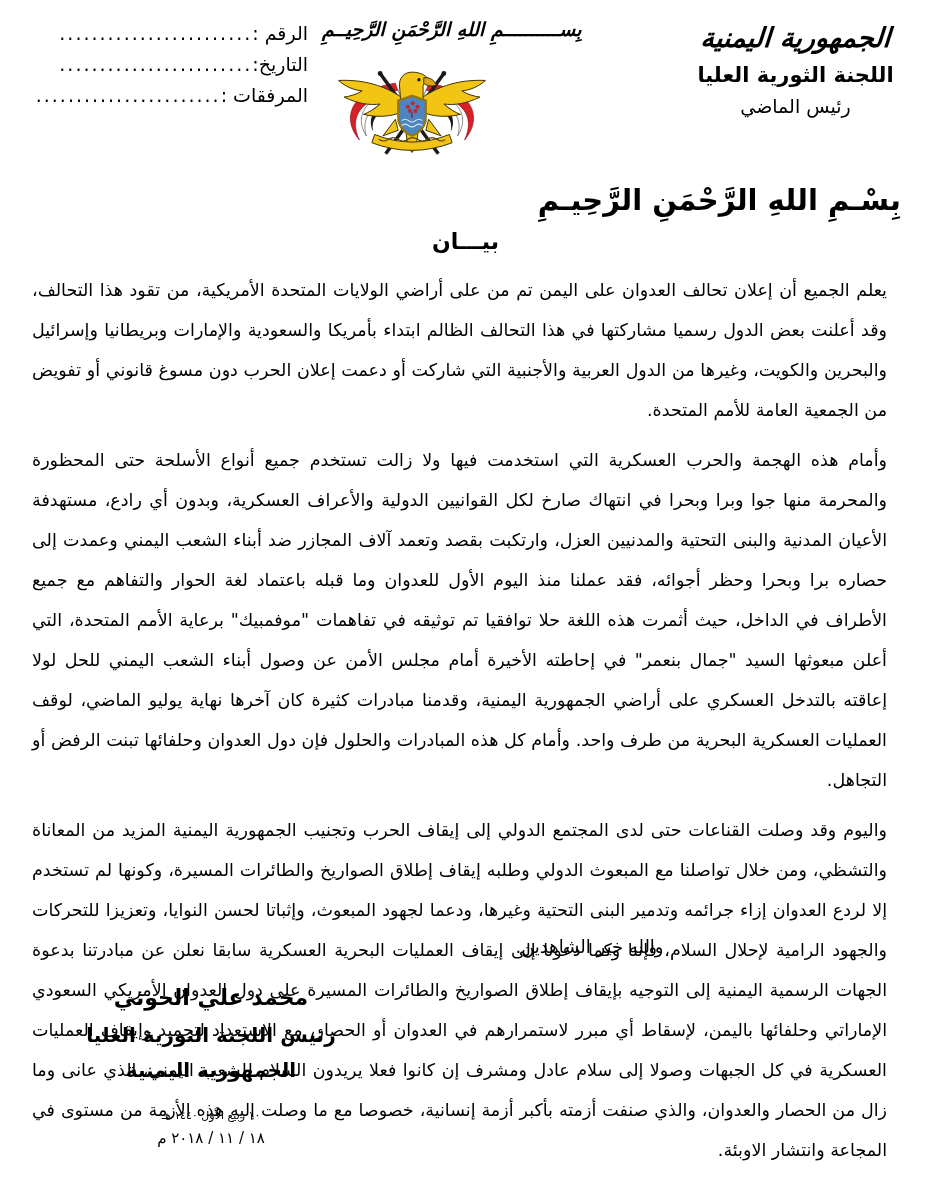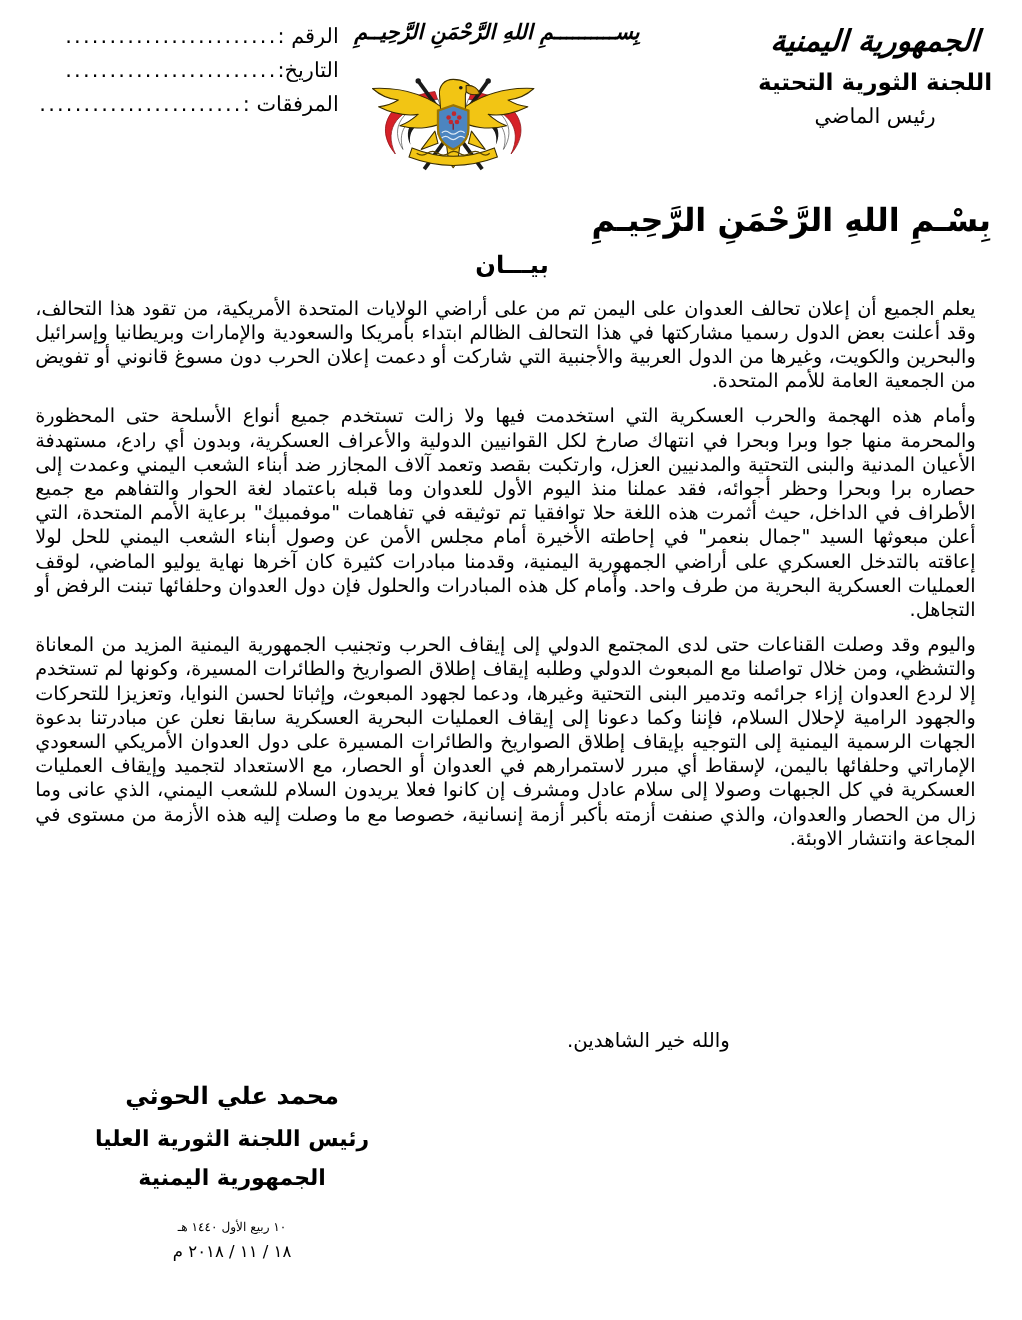--- a/index.html
+++ b/index.html
@@ -75,21 +75,21 @@
   }
   .statement-title {
     text-align: center;
     font-size: 22px;
     font-weight: bold;
     margin-top: 12px;
   }
   .paragraphs {
     margin-top: 16px;
     font-size: 17.5px;
-    line-height: 22px;
+    line-height: 40px;
     text-align: justify;
   }
   .paragraphs p { margin: 0 0 10px 0; padding: 0 14px 0 2px; }
 
   .closing-line {
     position: absolute;
     top: 936px; left: 0;
     width: 100%;
     text-align: center;
     direction: rtl;
@@ -178,21 +178,21 @@
         <path d="M130,92 L130,100" stroke="#8c1218" stroke-width="1.6"></path>
 
         <path d="M76,124 Q130,146 184,124 L188,136 Q130,158 72,136 Z" fill="#f2c514" stroke="#3a2d00" stroke-width="1.4"></path>
         <path d="M82,131 q7,5 14,0 q7,-5 14,0 q7,5 14,0 q7,-5 14,0 q7,5 14,0 q7,-5 14,0 q7,5 12,0" stroke="#5a4500" fill="none" stroke-width="1.6"></path>
       </svg>
     </div>
   </div>
 
   <div class="letterhead-right">
     <div class="country-callig">الجمهورية اليمنية</div>
-    <div class="committee-name">اللجنة الثورية التحتية</div>
+    <div class="committee-name">اللجنة الثورية العليا</div>
     <div class="committee-chairman">رئيس الماضي</div>
   </div>
 
   <div class="doc-body">
     <div class="bismillah-main">بِسْـمِ اللهِ الرَّحْمَنِ الرَّحِيـمِ</div>
     <div class="statement-title">بيـــان</div>
     <div class="paragraphs">
       <p>يعلم الجميع أن إعلان تحالف العدوان على اليمن تم من على أراضي الولايات المتحدة الأمريكية، من تقود هذا التحالف، وقد أعلنت بعض الدول رسميا مشاركتها في هذا التحالف الظالم ابتداء بأمريكا والسعودية والإمارات وبريطانيا وإسرائيل والبحرين والكويت، وغيرها من الدول العربية والأجنبية التي شاركت أو دعمت إعلان الحرب دون مسوغ قانوني أو تفويض من الجمعية العامة للأمم المتحدة.</p>
       <p>وأمام هذه الهجمة والحرب العسكرية التي استخدمت فيها ولا زالت تستخدم جميع أنواع الأسلحة حتى المحظورة والمحرمة منها جوا وبرا وبحرا في انتهاك صارخ لكل القوانيين الدولية والأعراف العسكرية، وبدون أي رادع، مستهدفة الأعيان المدنية والبنى التحتية والمدنيين العزل، وارتكبت بقصد وتعمد آلاف المجازر ضد أبناء الشعب اليمني وعمدت إلى حصاره برا وبحرا وحظر أجوائه، فقد عملنا منذ اليوم الأول للعدوان وما قبله باعتماد لغة الحوار والتفاهم مع جميع الأطراف في الداخل، حيث أثمرت هذه اللغة حلا توافقيا تم توثيقه في تفاهمات "موفمبيك" برعاية الأمم المتحدة، التي أعلن مبعوثها السيد "جمال بنعمر" في إحاطته الأخيرة أمام مجلس الأمن عن وصول أبناء الشعب اليمني للحل لولا إعاقته بالتدخل العسكري على أراضي الجمهورية اليمنية، وقدمنا مبادرات كثيرة كان آخرها نهاية يوليو الماضي، لوقف العمليات العسكرية البحرية من طرف واحد. وأمام كل هذه المبادرات والحلول فإن دول العدوان وحلفائها تبنت الرفض أو التجاهل.</p>
       <p>واليوم وقد وصلت القناعات حتى لدى المجتمع الدولي إلى إيقاف الحرب وتجنيب الجمهورية اليمنية المزيد من المعاناة والتشظي، ومن خلال تواصلنا مع المبعوث الدولي وطلبه إيقاف إطلاق الصواريخ والطائرات المسيرة، وكونها لم تستخدم إلا لردع العدوان إزاء جرائمه وتدمير البنى التحتية وغيرها، ودعما لجهود المبعوث، وإثباتا لحسن النوايا، وتعزيزا للتحركات والجهود الرامية لإحلال السلام، فإننا وكما دعونا إلى إيقاف العمليات البحرية العسكرية سابقا نعلن عن مبادرتنا بدعوة الجهات الرسمية اليمنية إلى التوجيه بإيقاف إطلاق الصواريخ والطائرات المسيرة على دول العدوان الأمريكي السعودي الإماراتي وحلفائها باليمن، لإسقاط أي مبرر لاستمرارهم في العدوان أو الحصار، مع الاستعداد لتجميد وإيقاف العمليات العسكرية في كل الجبهات وصولا إلى سلام عادل ومشرف إن كانوا فعلا يريدون السلام للشعب اليمني، الذي عانى وما زال من الحصار والعدوان، والذي صنفت أزمته بأكبر أزمة إنسانية، خصوصا مع ما وصلت إليه هذه الأزمة من مستوى في المجاعة وانتشار الاوبئة.</p>

